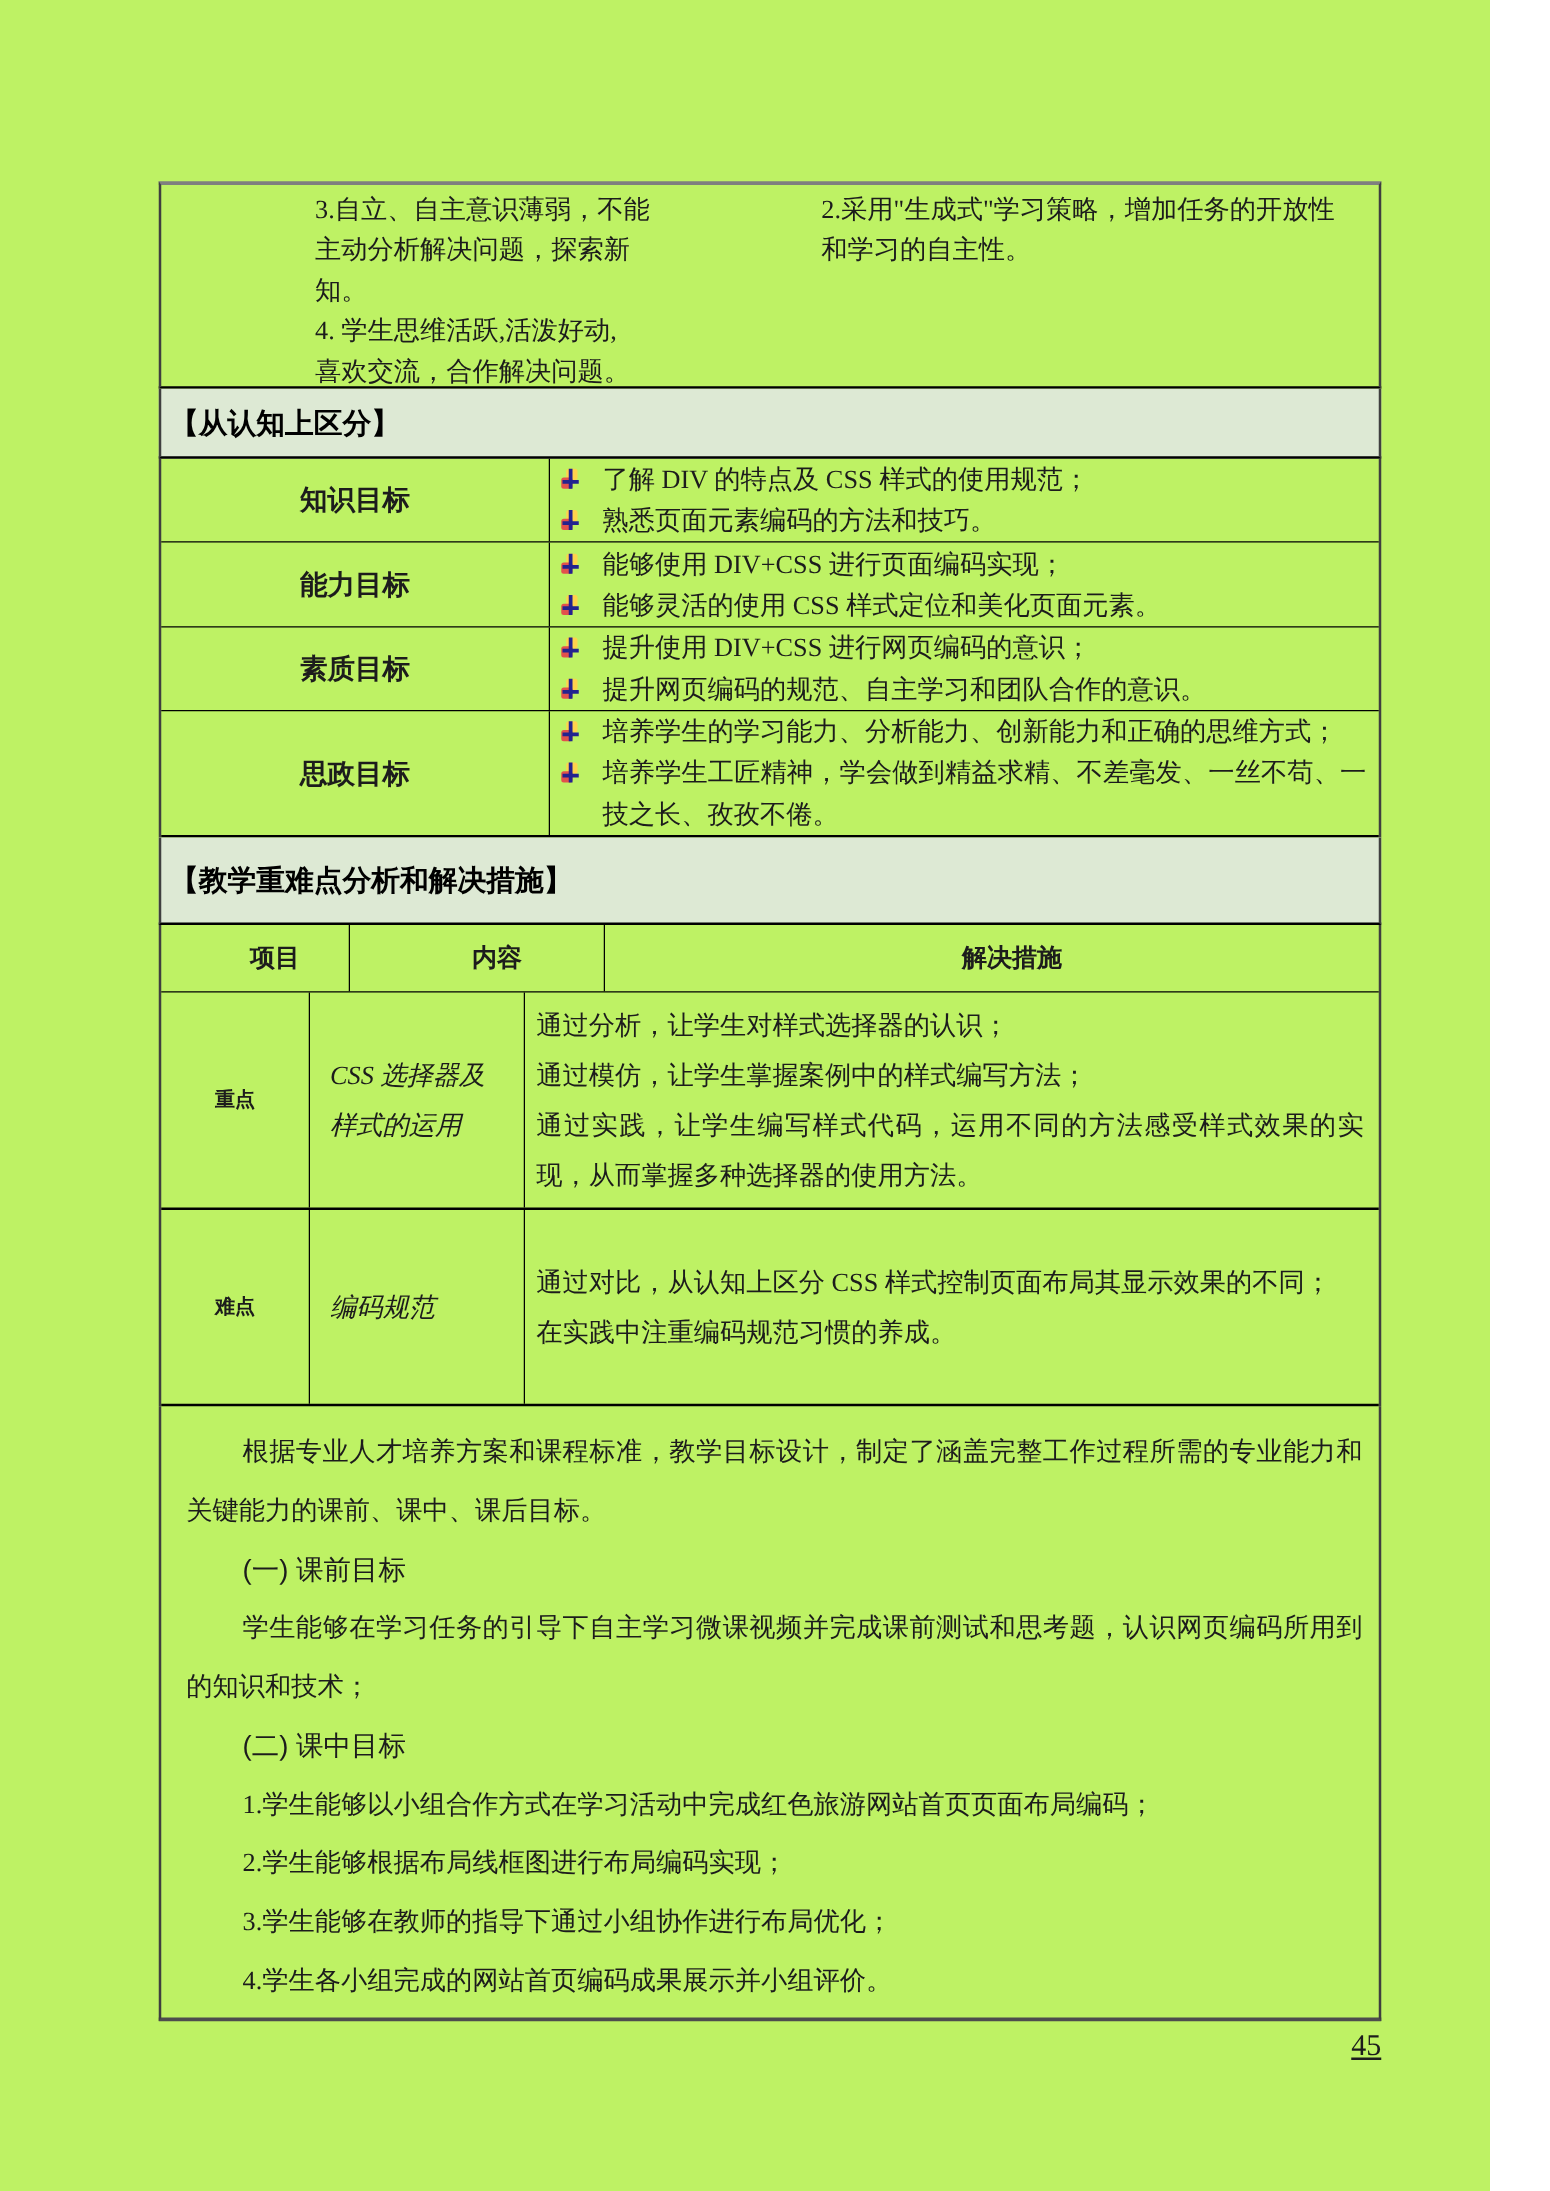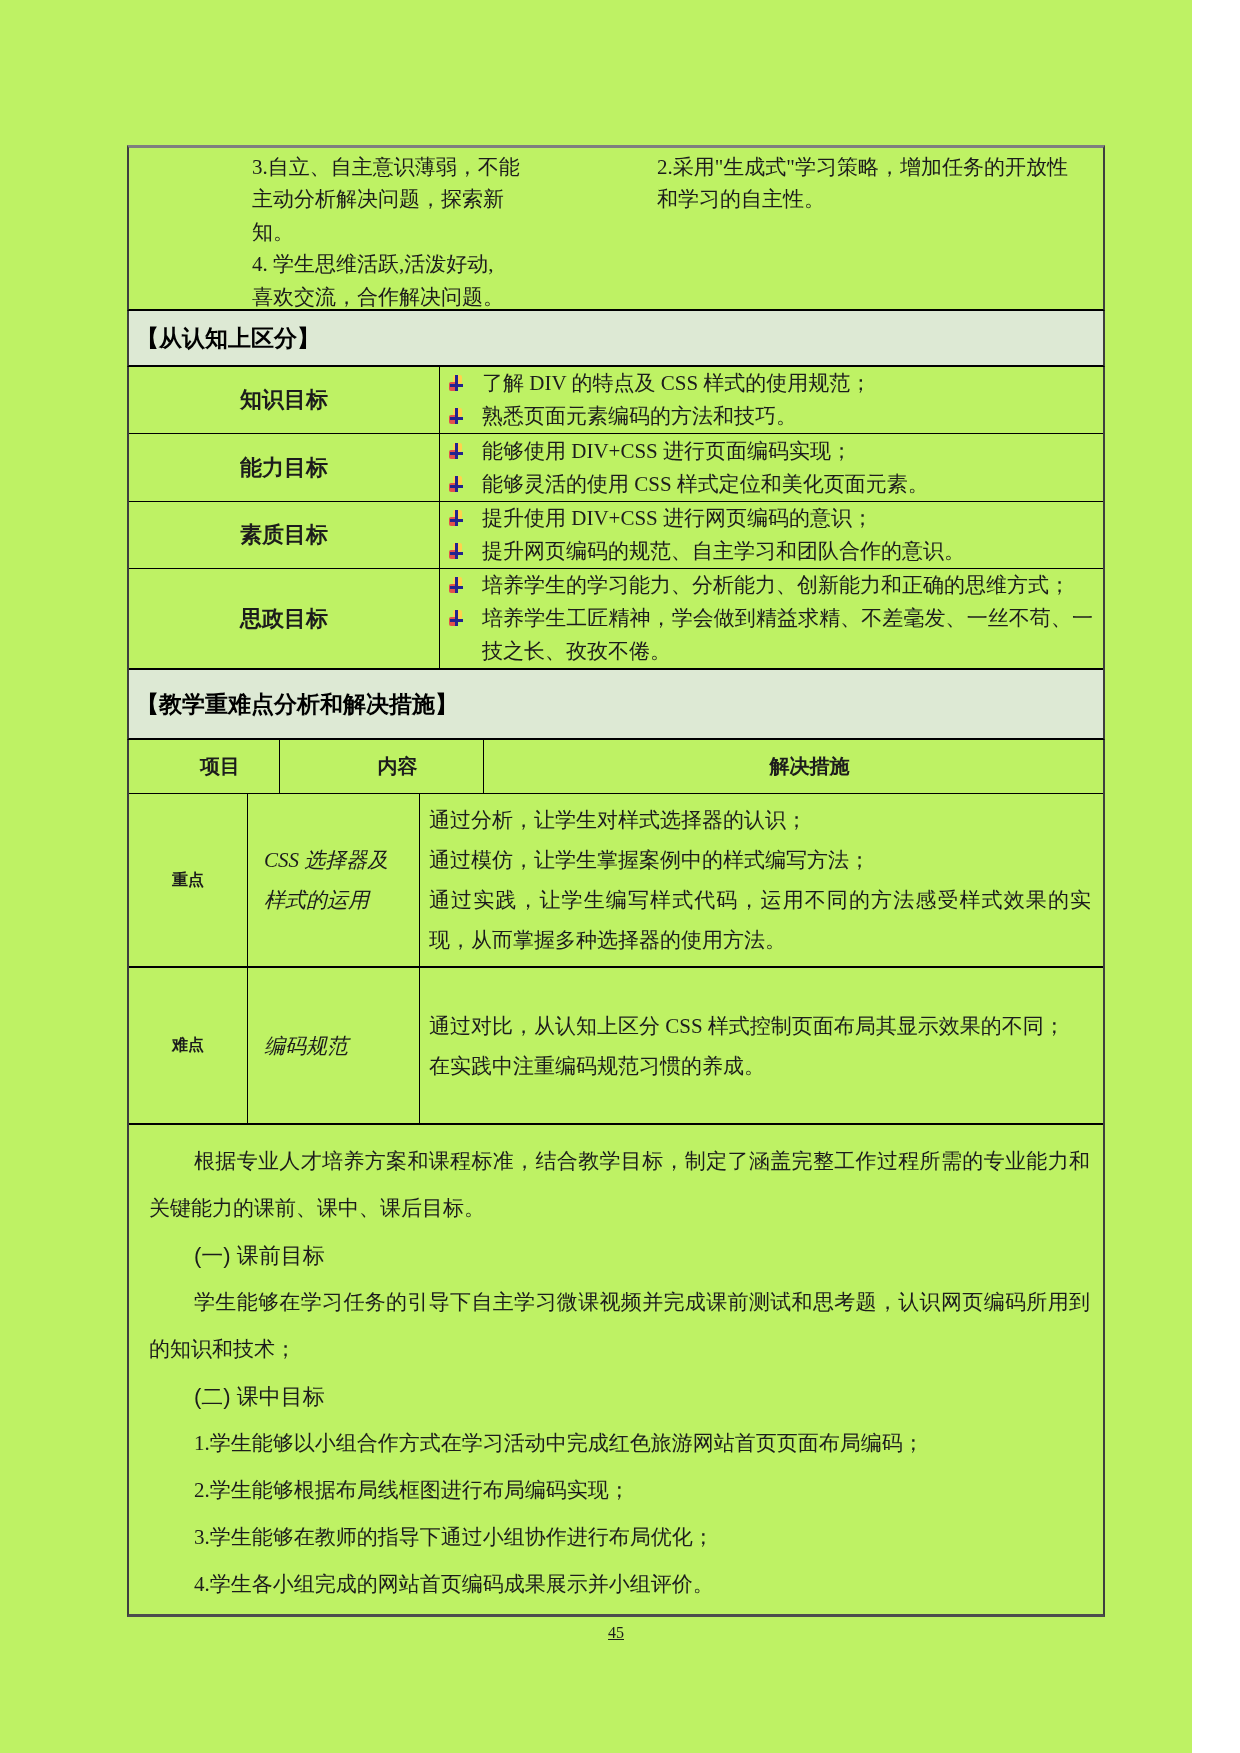--- a/index.html
+++ b/index.html
@@ -74,21 +74,21 @@
   .goals {
     border-left:2px solid #3f3f3f; border-right:2px solid #3f3f3f;
     border-bottom:3px solid #4d4d4d;
     min-height:477px; padding:13px 13px 6px 20px;
     font-size:21px; line-height:47px;
   }
   .g-para { text-indent:45px; text-align:justify; }
   .g-heading { padding-left:45px; font-family:"Liberation Sans","DejaVu Sans",sans-serif; font-weight:normal; font-size:22px; }
   .g-item { padding-left:45px; }
 
-  .page-number { margin-top:7px; text-align:center; font-size:16px; color:#1c1c1c;text-decoration:underline; }
+  .page-number { margin-top:7px; text-align:right; font-size:24px; color:#1c1c1c;text-decoration:underline; }
 </style>
 </head>
 <body>
 
 <div class="page">
   <div class="doc">
 
     <div class="top-fragment">
       <div class="tf-spacer"></div>
       <div class="tf-colA">
@@ -229,21 +229,21 @@
         <div class="t2-item c1">难点</div>
         <div class="t2-content c2">编码规范</div>
         <div class="t2-measures c3">
           <div class="measure">通过对比，从认知上区分 CSS 样式控制页面布局其显示效果的不同；</div>
           <div class="measure">在实践中注重编码规范习惯的养成。</div>
         </div>
       </div>
     </div>
 
     <div class="goals">
-      <p class="g-para">根据专业人才培养方案和课程标准，结合教学目标，制定了涵盖完整工作过程所需的专业能力和关键能力的课前、课中、课后目标。</p>
+      <p class="g-para">根据专业人才培养方案和课程标准，教学目标设计，制定了涵盖完整工作过程所需的专业能力和关键能力的课前、课中、课后目标。</p>
       <p class="g-heading">(一) 课前目标</p>
       <p class="g-para">学生能够在学习任务的引导下自主学习微课视频并完成课前测试和思考题，认识网页编码所用到的知识和技术；</p>
       <p class="g-heading">(二) 课中目标</p>
       <p class="g-item">1.学生能够以小组合作方式在学习活动中完成红色旅游网站首页页面布局编码；</p>
       <p class="g-item">2.学生能够根据布局线框图进行布局编码实现；</p>
       <p class="g-item">3.学生能够在教师的指导下通过小组协作进行布局优化；</p>
       <p class="g-item">4.学生各小组完成的网站首页编码成果展示并小组评价。</p>
     </div>
 
     <div class="page-number">45</div>

